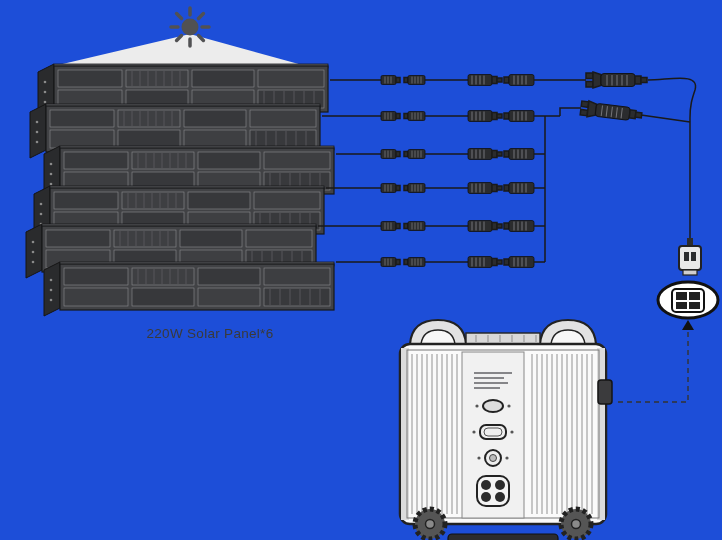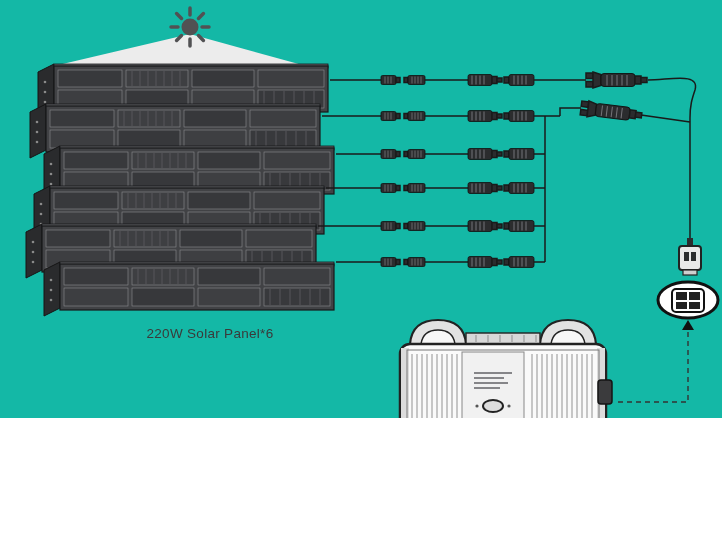--- a/index.html
+++ b/index.html
@@ -1,20 +1,20 @@
 <!DOCTYPE html>
 <html><head>
 <meta charset="utf-8">
 <style>
   html, body { margin: 0; padding: 0; background: #ffffff; }
   .canvas {
     position: relative;
     width: 722px;
-    height: 418px;
-    background: #14b8a6;
+    height: 540px;
+    background: #1d4ed8;
     overflow: hidden;
     font-family: "Liberation Sans", sans-serif;
   }
   svg { display: block; }
   text.panel-label {
     font-family: "Liberation Sans", sans-serif;
     font-size: 13.5px;
     letter-spacing: 0.3px;
   }
 </style>

